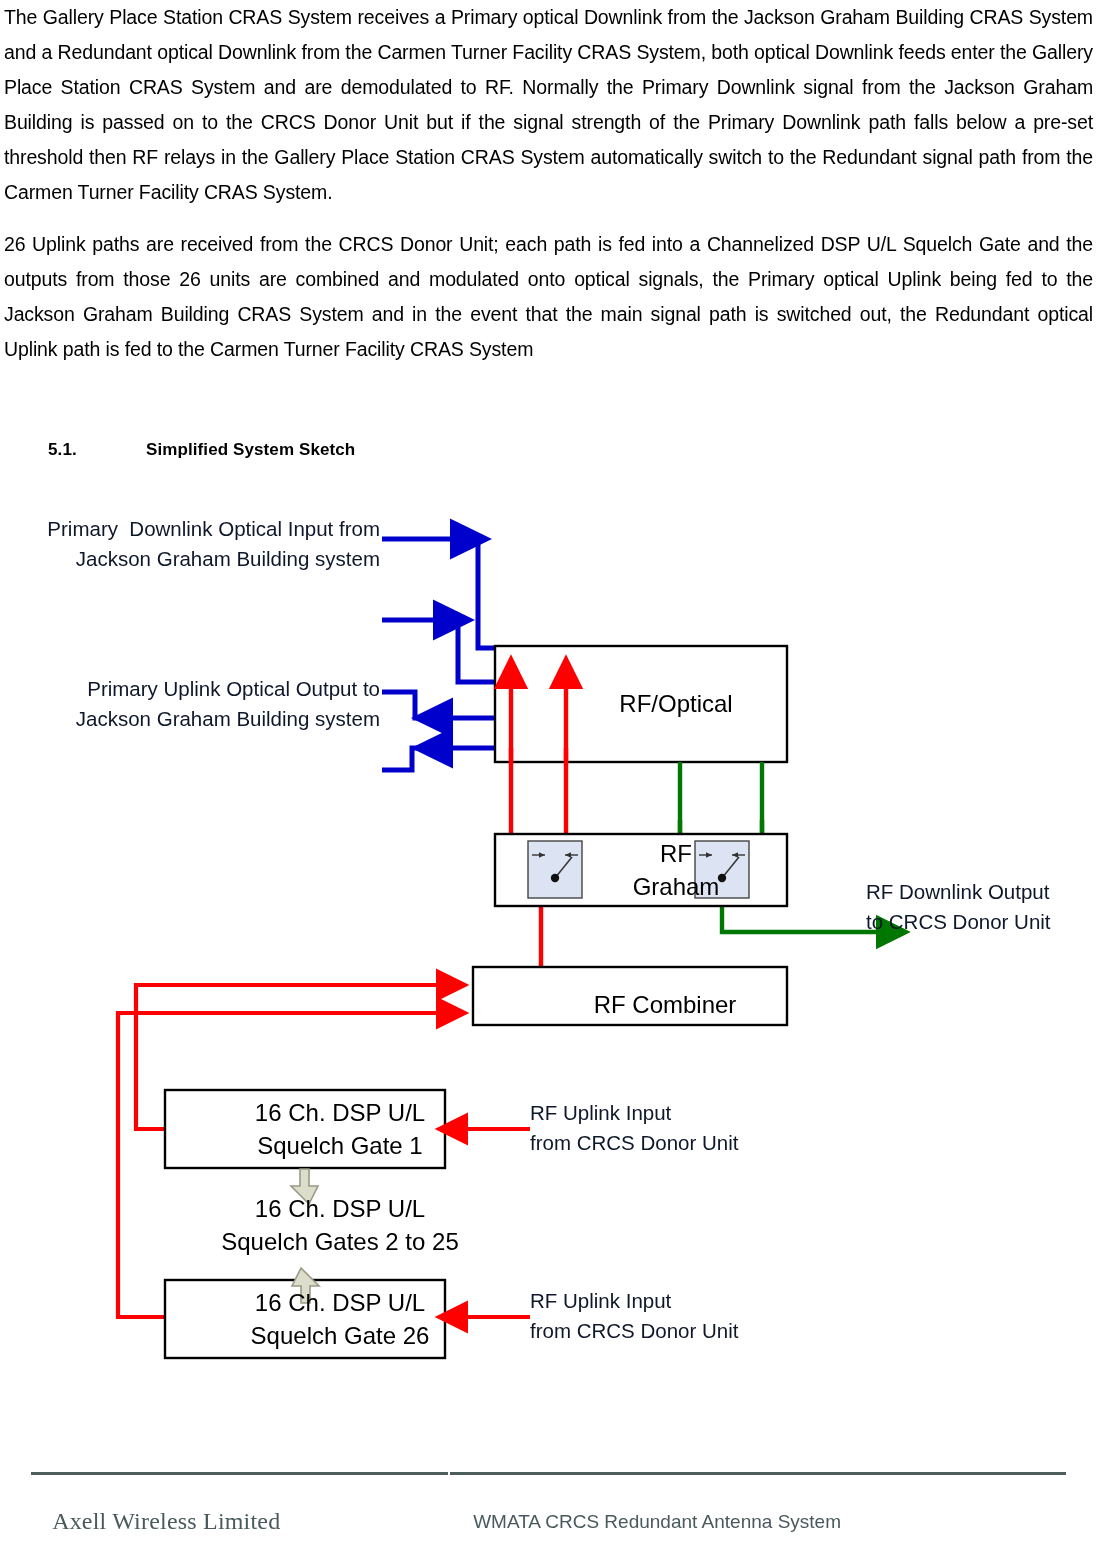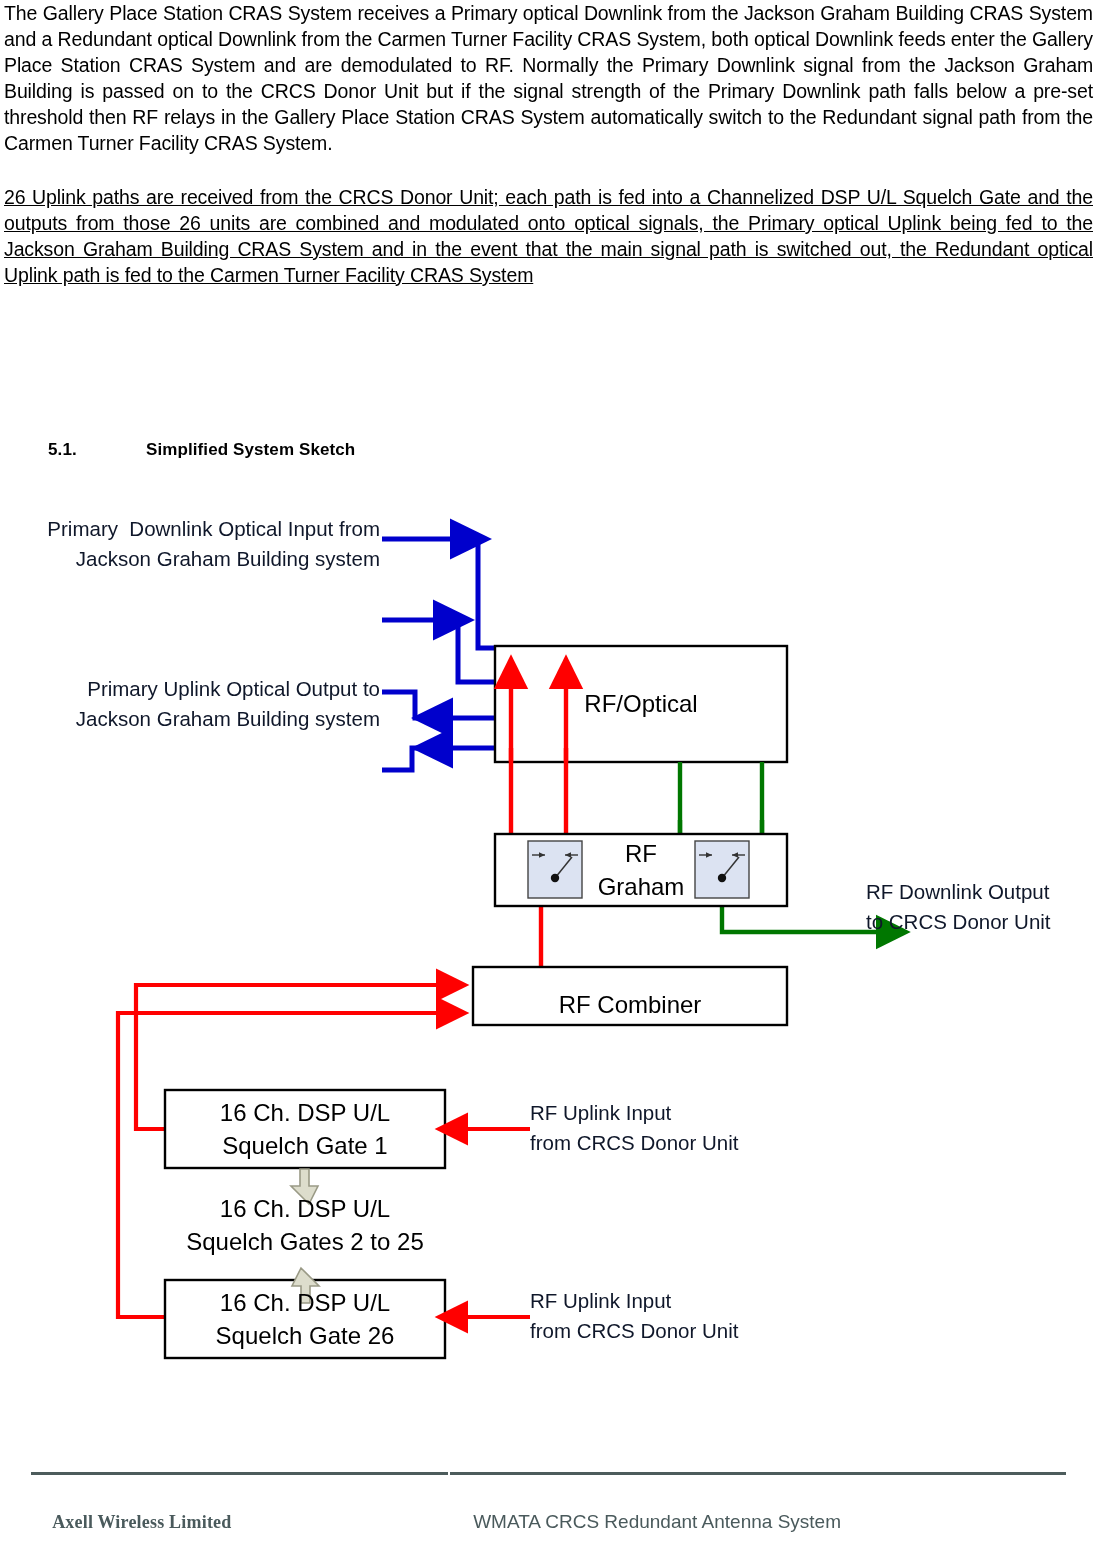--- a/index.html
+++ b/index.html
@@ -19,25 +19,25 @@
   
   #body-copy {
     position: absolute;
     left: 4px;
     top: 0px;
     width: 1089px;
   }
   .para {
     text-align: justify;
     font-size: 19.5px;
-    line-height: 26px;
+    line-height: 35px;
     letter-spacing: -0.12px;
     margin: 0;
   }
-  .para + .para { margin-top: 28px; text-decoration: underline; }
+  .para + .para { margin-top: 17px; }
 
   
   #section-heading {
     position: absolute;
     left: 48px;
     top: 440px;
     font-size: 17px;
     font-weight: bold;
     letter-spacing: 0.1px;
     white-space: pre;
@@ -63,20 +63,21 @@
   }
   .dlabel.r { text-align: right; }
   .dlabel.l { text-align: left; }
 
   .boxlabel {
     position: absolute;
     font-size: 24px;
     line-height: 33px;
     text-align: center;
     white-space: pre;
+    padding-left: 35px;
   }
 
   
   #footer {
     position: absolute;
     left: 0;
     top: 1462px;
     width: 1097px;
     height: 90px;
   }
@@ -101,22 +102,22 @@
     top: 18px;
     color: #4a5a5c;
     font-size: 19px;
     line-height: 27.5px;
     white-space: pre;
   }
   #fcol-left  { left: 31px;  width: 410px; }
   #fcol-right { left: 452px; width: 620px; }
   #fcol-left .brand {
     font-family: "Liberation Serif", serif;
-    font-weight: bold;
-    font-size: 18px;
+    font-weight: normal;
+    font-size: 24px;
     letter-spacing: 0.2px;
   }
 </style>
 </head>
 <body>
 
 <div id="body-copy">
   <p class="para">The Gallery Place Station CRAS System receives a Primary optical Downlink from the Jackson Graham Building CRAS System and a Redundant optical Downlink from the Carmen Turner Facility CRAS System, both optical Downlink feeds enter the Gallery Place Station CRAS System and are demodulated to RF. Normally the Primary Downlink signal from the Jackson Graham Building is passed on to the CRCS Donor Unit but if the signal strength of the Primary Downlink path falls below a pre-set threshold then RF relays in the Gallery Place Station CRAS System automatically switch to the Redundant signal path from the Carmen Turner Facility CRAS System.</p>
   <p class="para">26 Uplink paths are received from the CRCS Donor Unit; each path is fed into a Channelized DSP U/L Squelch Gate and the outputs from those 26 units are combined and modulated onto optical signals, the Primary optical Uplink being fed to the Jackson Graham Building CRAS System and in the event that the main signal path is switched out, the Redundant optical Uplink path is fed to the Carmen Turner Facility CRAS System</p>
 </div>

